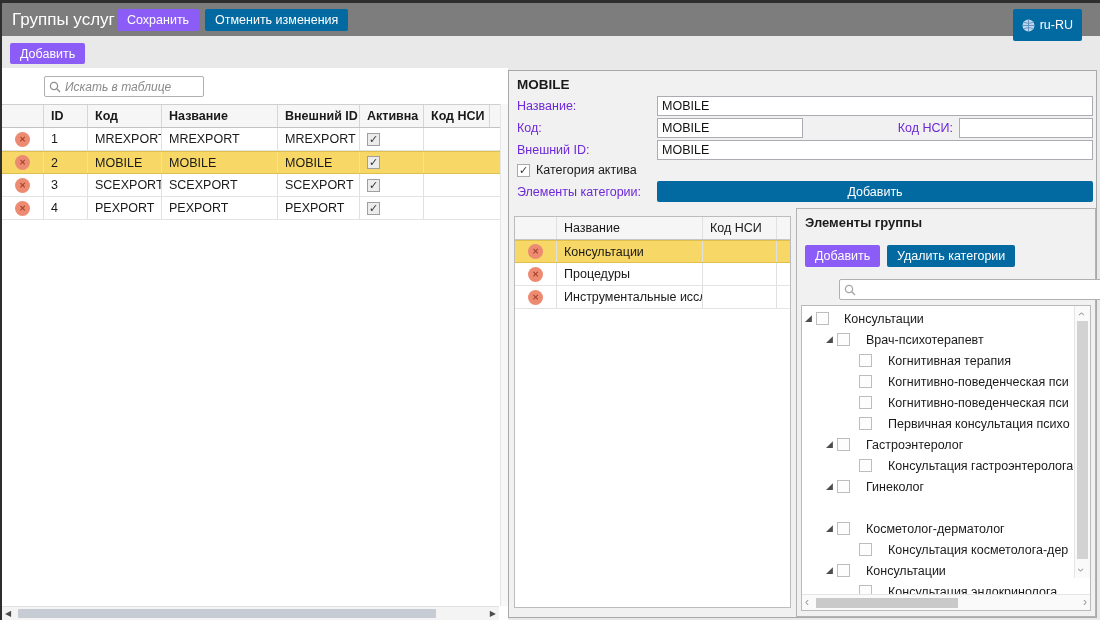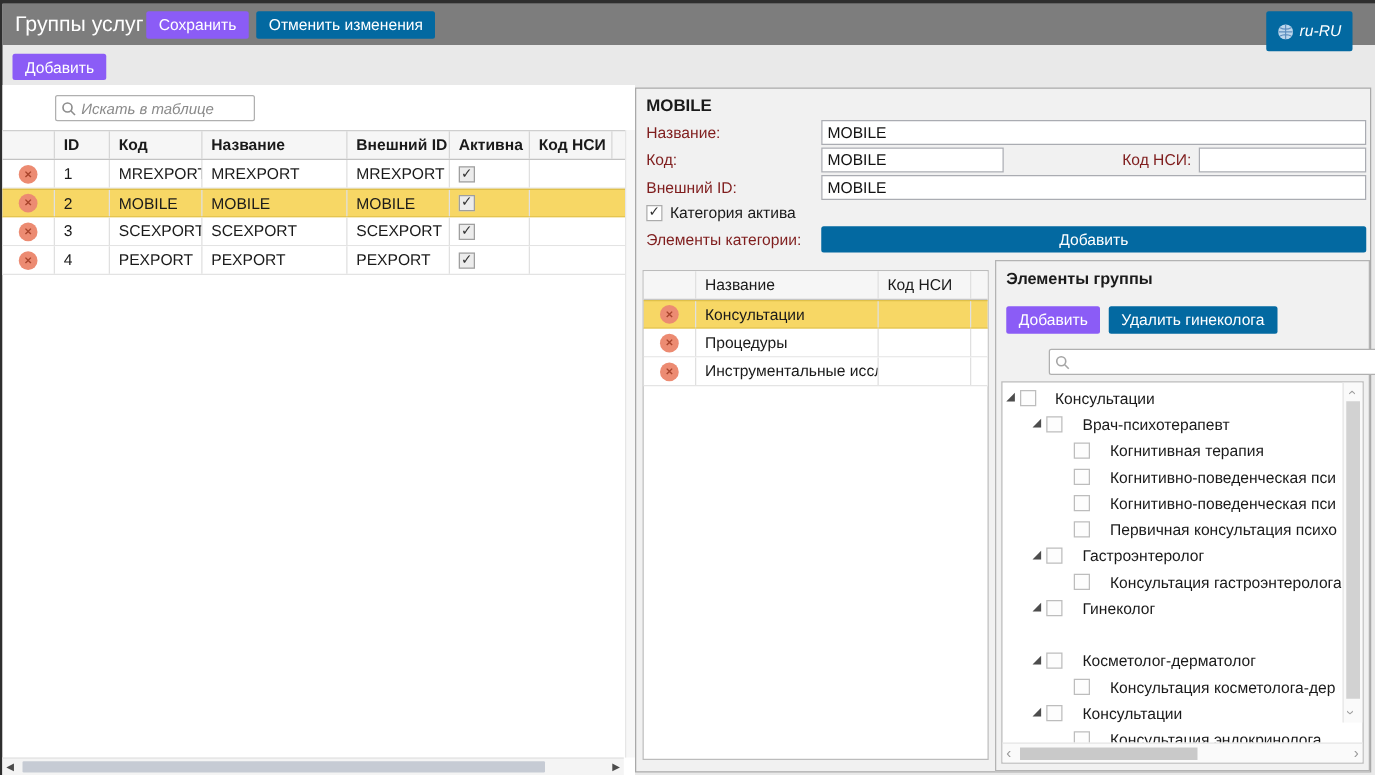--- a/index.html
+++ b/index.html
@@ -11,21 +11,21 @@
 
   
   .header { position:absolute; left:2px; top:3px; right:0; height:33px; background:#7d7d7d; }
   .app-title { position:absolute; left:10px; top:7px; font-size:17px; color:#ffffff; }
   .btn { display:inline-flex; align-items:center; justify-content:center; font-size:12.5px; color:#fff;
          border:none; border-radius:2px; cursor:pointer; padding:0 10px; height:22px; font-family:inherit; }
   .btn-green { background:#8b5cf6; }
   .btn-blue  { background:#0369a1; }
   .hdr-save   { position:absolute; left:115px; top:6px; }
   .hdr-cancel { position:absolute; left:203px; top:6px; }
-  .hdr-locale { position:absolute; right:18px; top:6px; height:21px; padding:16px 9px; gap:5px;font-style:italic; }
+  .hdr-locale { position:absolute; right:18px; top:6px; height:21px; padding:16px 9px; gap:5px; }
   .globe-svg { width:13px; height:13px; }
 
   .toolbar-add { position:absolute; left:10px; top:43px; height:21px; }
 
   
   .left-panel { position:absolute; left:2px; top:68px; width:506px; height:552px; background:#fff; }
   .search-box { position:absolute; left:6px; top:8px; width:160px; height:21px; background:#fff;
                 border:1px solid #b0b0b0; border-radius:2px; display:flex; align-items:center; padding:0 4px; gap:4px;margin-left:36px; }
   .search-box input { border:none; outline:none; flex:1; font-size:12px; font-style:italic; color:#555;
                       font-family:inherit; background:transparent; min-width:0; }
@@ -58,21 +58,21 @@
 
   .lp-vtrack { position:absolute; right:0; top:36px; bottom:14px; width:8px; background:#f7f7f7; border-left:1px solid #e6e6e6; }
   .lp-hscroll { position:absolute; left:0; right:9px; bottom:0; height:14px; background:#f4f4f4; border-top:1px solid #e2e2e2; }
   .lp-hthumb { position:absolute; left:16px; top:2px; width:418px; height:9px; background:#c6cbd4; border-radius:1px; }
   .tri { position:absolute; font-family:"DejaVu Sans", sans-serif; font-size:8px; color:#4c4c4c; top:2px; cursor:pointer; }
   .tri-l { left:3px; } .tri-r { right:3px; }
 
   
   .right-panel { position:absolute; left:508px; top:70px; width:589px; height:548px; background:#f1f1f1; border:1px solid #a9a9a9; }
   .d-title { position:absolute; left:8px; top:6px; font-size:13.5px; font-weight:bold; }
-  .f-label { position:absolute; left:8px; font-size:12.5px; color:#7f1d1d; }
+  .f-label { position:absolute; left:8px; font-size:12.5px; color:#6d28d9; }
   .f-input { position:absolute; height:20px; background:#fff; border:1px solid #aaacb2; font-size:12.5px;
              padding:0 4px; font-family:inherit; color:#111; outline:none; }
   .in-name { left:148px; top:25px; width:436px; }
   .in-code { left:148px; top:47px; width:146px; }
   .lb-nsi  { left:330px; top:50px; width:114px; text-align:right; }
   .in-nsi  { left:450px; top:47px; width:134px; }
   .in-ext  { left:148px; top:69px; width:436px; }
   .cat-active { position:absolute; left:8px; top:92px; display:flex; align-items:center; gap:6px; font-size:12.5px; }
   .lb-elems { top:114px; }
   .btn-add-wide { position:absolute; left:148px; top:110px; width:436px; height:21px; }
@@ -264,21 +264,21 @@
         </div>
       <div class="cell s-name">Инструментальные иссле</div>
       <div class="cell s-nsi"></div>
       <div class="cell s-rest"></div>
     </div>
   </div>
 
   <div class="gpanel">
     <div class="g-title">Элементы группы</div>
     <button class="btn btn-green g-add">Добавить</button>
-    <button class="btn btn-blue g-del">Удалить гинеколога</button>
+    <button class="btn btn-blue g-del">Удалить категории</button>
 
     <div class="search-box g-search">
       <svg class="mag-svg" viewBox="0 0 12 12">
         <circle cx="5" cy="5" r="3.6" fill="none" stroke="#a5a5a5" stroke-width="1.3"></circle>
         <line x1="7.8" y1="7.8" x2="11" y2="11" stroke="#a5a5a5" stroke-width="1.3"></line>
       </svg>
       <input type="text" value="" style="">
     </div>
 
     <div class="treebox">

